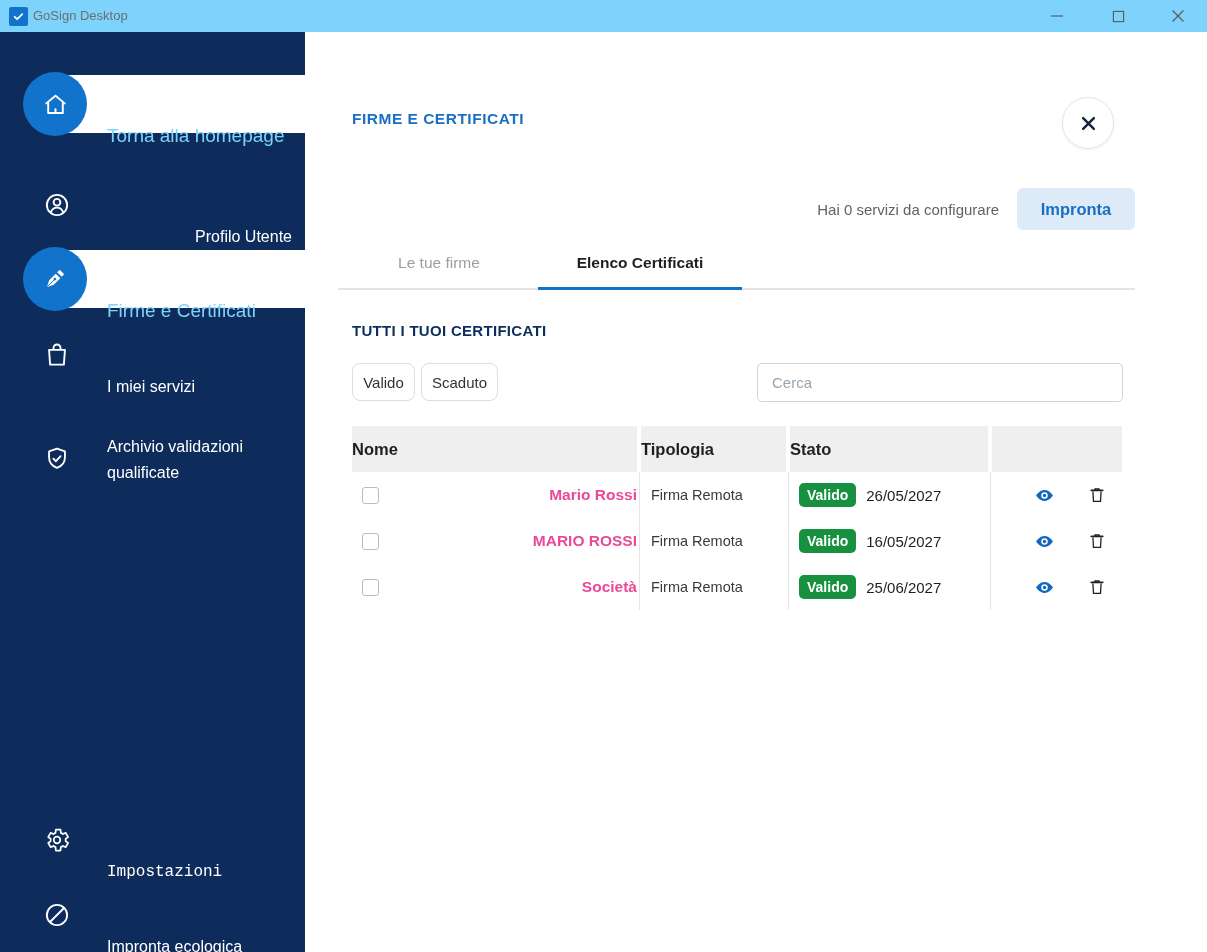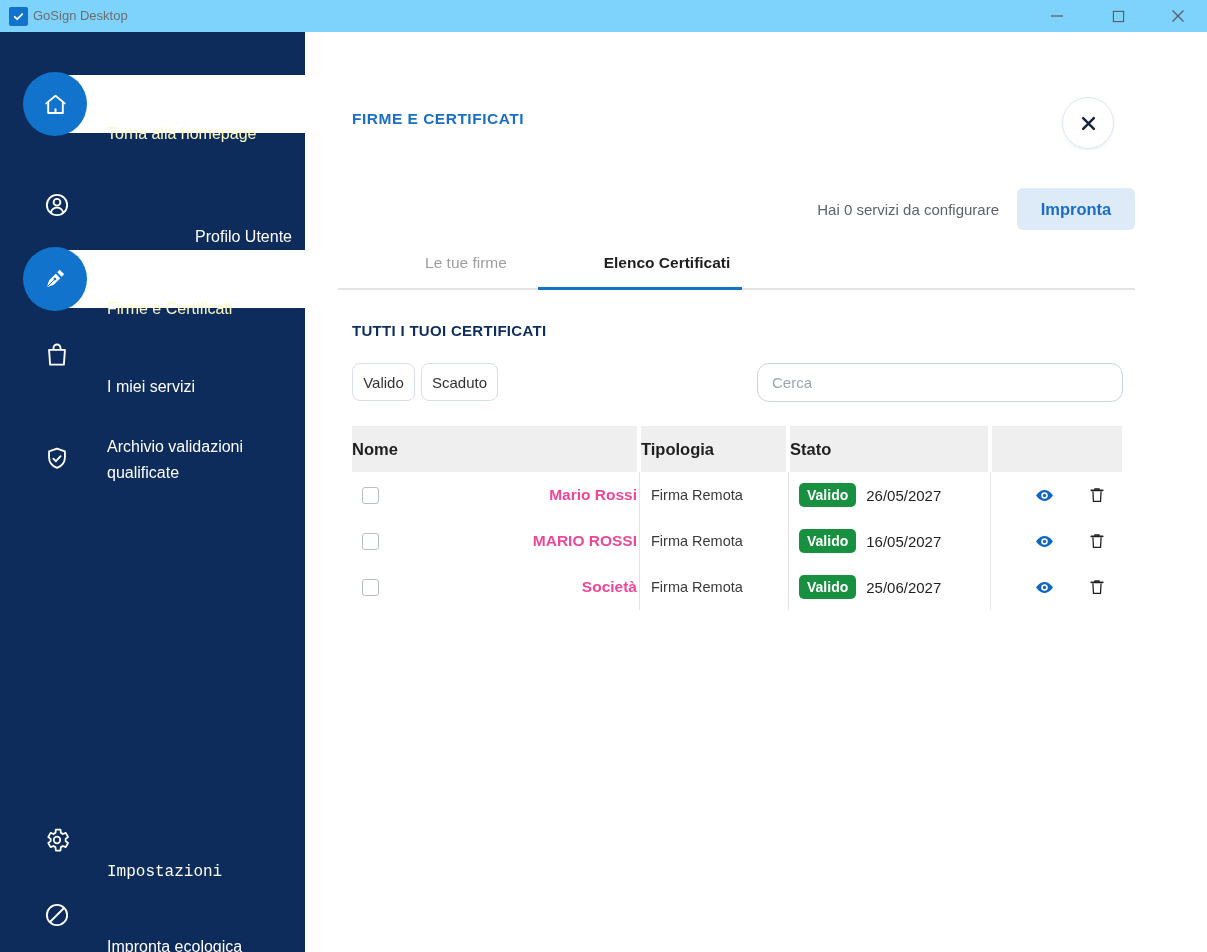--- a/index.html
+++ b/index.html
@@ -10,45 +10,45 @@
   .titlebar { position:absolute; left:0; top:0; width:1207px; height:32px; background:#7dd3fc; }
   .titlebar .appicon { position:absolute; left:9px; top:7px; width:19px; height:19px; background:#1273cc; border-radius:2px; display:flex; align-items:center; justify-content:center; }
   .titlebar .apptitle { position:absolute; left:33px; top:0; height:32px; line-height:32px; font-size:13px; color:#6e6e6e; }
   .winbtn { position:absolute; top:0; width:40px; height:32px; display:flex; align-items:center; justify-content:center; }
   .winbtn.min { left:1037px; } .winbtn.max { left:1098px; } .winbtn.cls { left:1158px; }
 
   
   .sidebar { position:absolute; left:0; top:32px; width:305px; height:920px; background:#0d2c5b; }
   .sb-band { position:absolute; left:24px; right:0; height:58px; background:#fff; border-radius:29px 0 0 29px; }
   .sb-circle { position:absolute; left:23px; width:64px; height:64px; border-radius:50%; background:#1273cc; display:flex; align-items:center; justify-content:center; }
-  .sb-band-label { position:absolute; left:107px; font-size:16px; color:#fef9c3; font-weight:400; }
+  .sb-band-label { position:absolute; left:107px; font-size:19px; color:#7dd3fc; font-weight:400; }
   .sb-item-icon { position:absolute; left:43px; width:28px; height:28px; }
   .sb-item-label { position:absolute; left:107px; font-size:16px; color:#fff; font-weight:400; width:185px; line-height:26px; }
 
   
   .main { position:absolute; left:305px; top:32px; width:902px; height:920px; background:#fff; }
   .page-title { position:absolute; left:47px; top:78px; font-size:15.5px; font-weight:bold; letter-spacing:.5px; color:#1a6fc4; }
   .close-btn { position:absolute; left:757px; top:65px; width:52px; height:52px; border-radius:50%; background:#fff; border:1px solid #dde8f2; box-shadow:0 1px 3px rgba(40,80,140,.08); display:flex; align-items:center; justify-content:center; cursor:pointer; }
 
   .services-row { position:absolute; top:156px; right:72px; height:42px; display:flex; align-items:center; gap:18px;margin-left:20px; }
   .services-text { font-size:15px; color:#5f6368; }
   .configura-btn { width:118px; height:42px; background:#ddeaf8; border:none; border-radius:6px; color:#1a6fc4; font-size:16.5px; font-weight:600; font-family:"Liberation Sans",sans-serif; cursor:pointer; }
 
-  .tab { position:absolute; top:219px; height:24px; line-height:24px; text-align:center; cursor:pointer;margin-left:27px; }
+  .tab { position:absolute; top:219px; height:24px; line-height:24px; text-align:center; cursor:pointer; }
   .tab.inactive { left:86px; width:96px; font-size:15.5px; color:#9e9e9e; }
   .tab.active { left:233px; width:204px; font-size:15.5px; font-weight:bold; color:#1f1f1f; }
   .tabs-line { position:absolute; left:33px; top:256px; width:797px; height:2px; background:#e4e4e4; }
   .tab-underline { position:absolute; left:233px; top:255px; width:204px; height:3px; background:#1273c4; }
 
   .section-title { position:absolute; left:47px; top:290px; font-size:15px; font-weight:bold; letter-spacing:.3px; color:#0d2d5e; }
 
   .chip { position:absolute; top:331px; height:38px; background:#fff; border:1px solid #d7dee8; border-radius:8px; font-size:15px; color:#333; display:flex; align-items:center; justify-content:center; cursor:pointer; font-family:"Liberation Sans",sans-serif; }
   .chip.valido { left:47px; width:63px; }
   .chip.scaduto { left:116px; width:77px; }
-  .search-input { position:absolute; left:452px; top:331px; width:366px; height:39px; border:1px solid #c9d4df; border-radius:12px; padding:0 14px; font-size:15px; color:#333; font-family:"Liberation Sans",sans-serif; outline:none; }
+  .search-input { position:absolute; left:452px; top:331px; width:366px; height:39px; border:1px solid #c9d4df; border-radius:5px; padding:0 14px; font-size:15px; color:#333; font-family:"Liberation Sans",sans-serif; outline:none; }
   .search-input::placeholder { color:#9aa5ad; }
 
   
   .cert-table { position:absolute; left:47px; top:394px; width:770px; }
   .thead, .trow { display:grid; grid-template-columns:285px 145px 198px 130px; column-gap:4px; height:46px; }
   .thead .th { background:#efefef; display:flex; align-items:center; padding-left:0; font-size:16.5px; font-weight:bold; color:#1f1f1f; }
   .trow .td { display:flex; align-items:center; padding-left:10px; }
   .td.name-cell { gap:17px; font-size:15.5px; font-weight:bold; color:#ec4899;justify-content:space-between; }
   .td.type-cell { font-size:14.5px; color:#3a3a3a; }
   .td.stato-cell { gap:10px; padding-left:9px; font-size:15px; color:#1f1f1f; }

